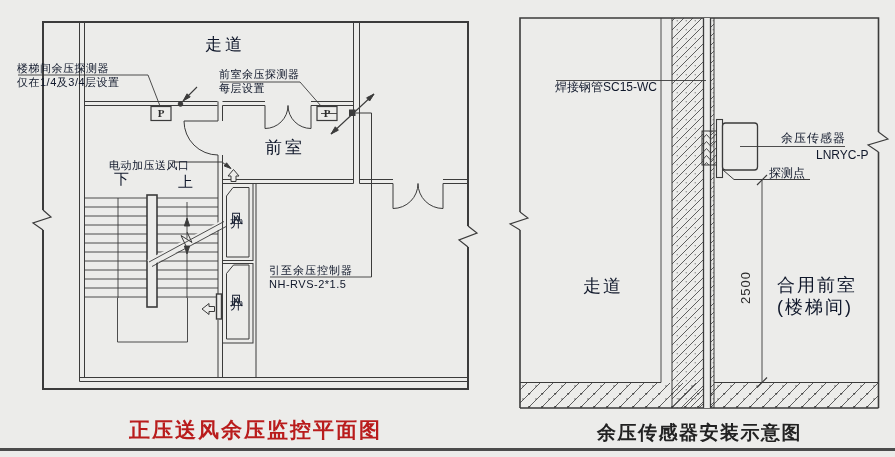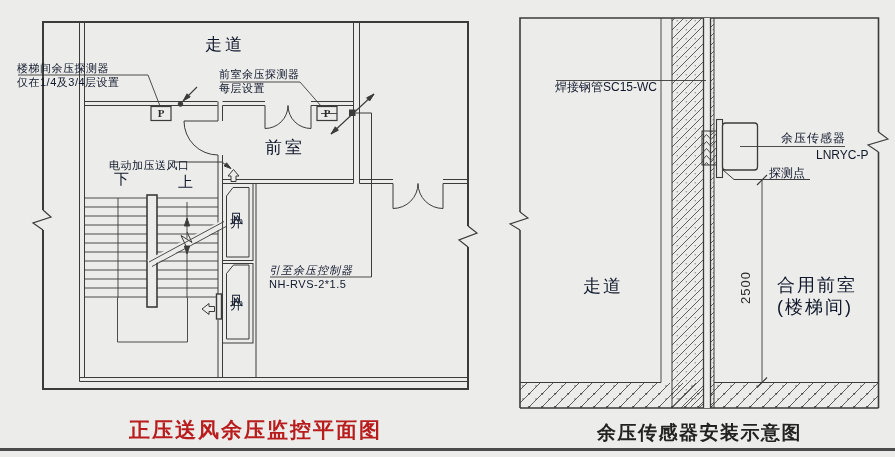--- a/index.html
+++ b/index.html
@@ -196,21 +196,21 @@
   <div class="lbl lbl-m" style="left:205px;top:33px;">走道</div>
   <div class="lbl lbl-m" style="left:265px;top:136px;">前室</div>
   <div class="lbl" style="left:114px;top:170px;font-size:15px;">下</div>
   <div class="lbl" style="left:178px;top:173px;font-size:15px;">上</div>
   <div class="lbl lbl-s" style="left:109px;top:141px;margin-top:17px;">电动加压送风口</div>
 
   <div class="lbl vert" style="left:227px;top:202px;">风井</div>
   <div class="lbl vert" style="left:227px;top:284px;">风井</div>
 
   <div class="lbl lbl-s" style="left:269px;top:263px;">
-    <div style="letter-spacing:1px;font-style:italic;">引至余压控制器</div>
+    <div style="letter-spacing:1px;">引至余压控制器</div>
     <div>NH-RVS-2*1.5</div>
   </div>
 
   <div class="psym" style="left:151px;top:106px;">P</div>
   <div class="psym" style="left:317px;top:106px;">P</div>
 
   <div class="caption" style="left:43px;top:416px;width:425px;">正压送风余压监控平面图</div>
 
   <div class="lbl" style="left:555px;top:63px;font-size:12px;margin-top:16px;">焊接钢管SC15-WC</div>
   <div class="lbl" style="left:781px;top:130px;font-size:12px;letter-spacing:1px;">余压传感器</div>

